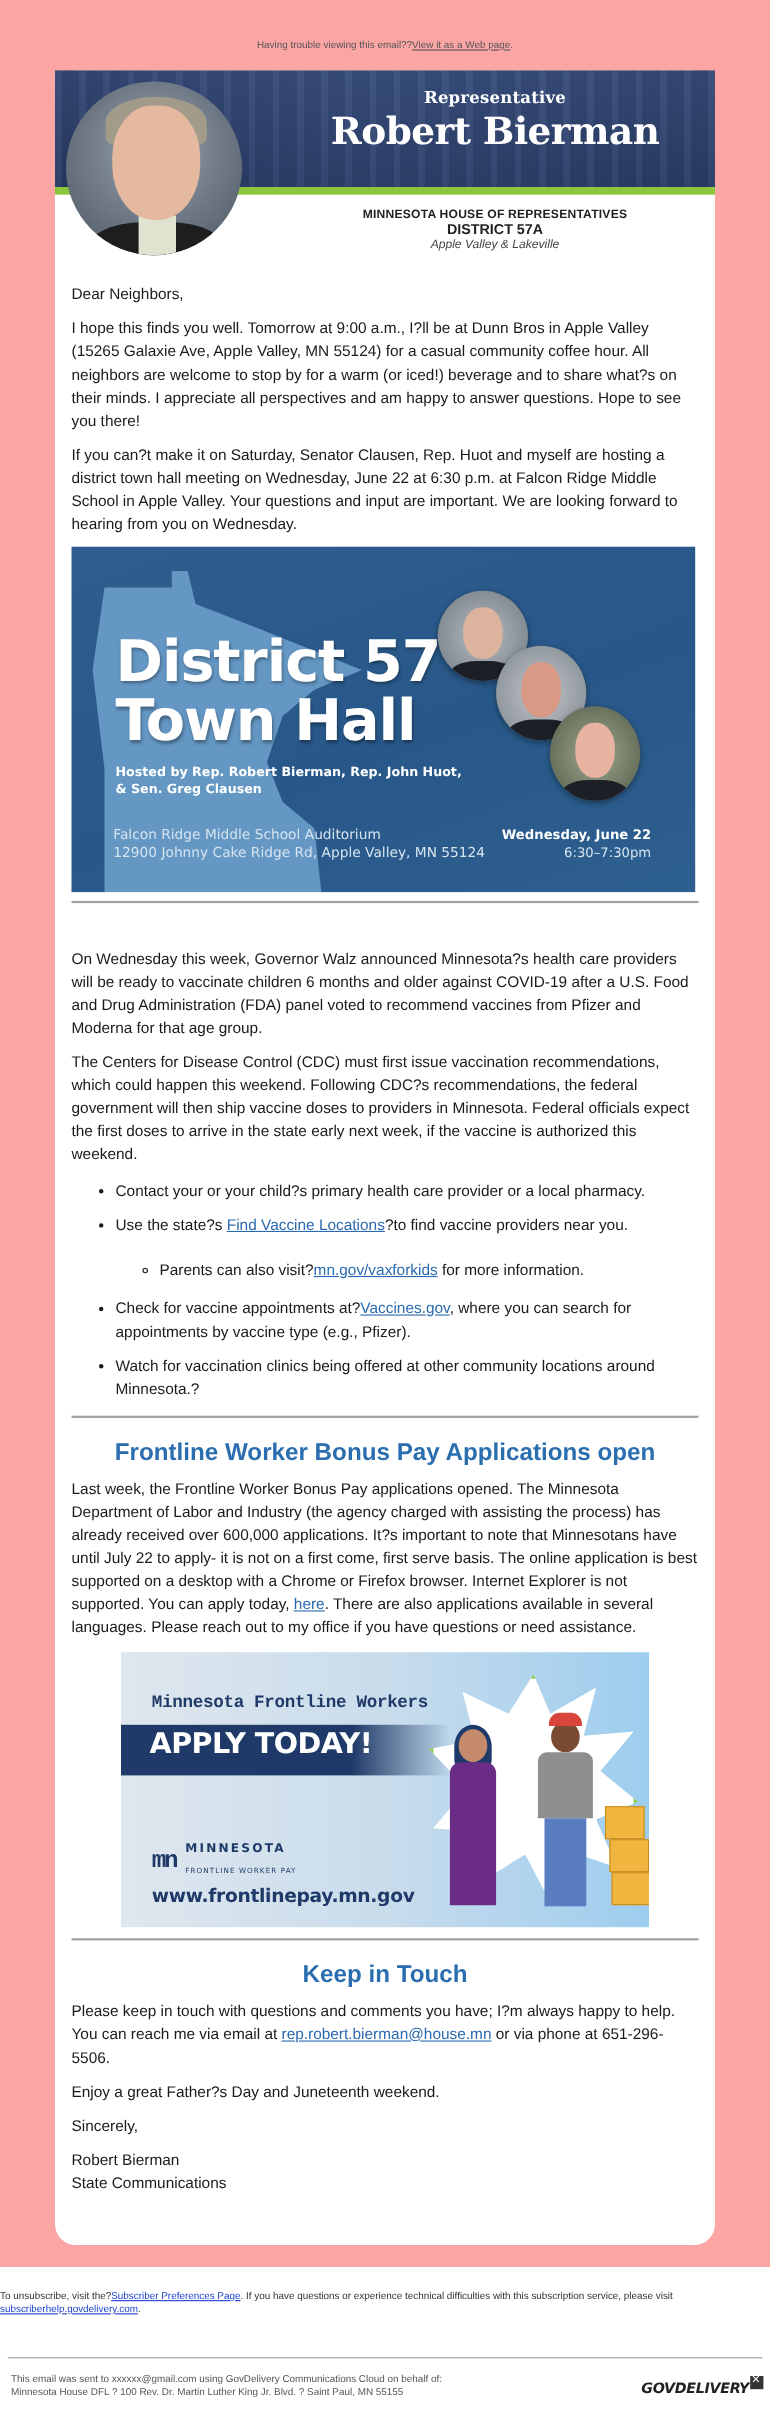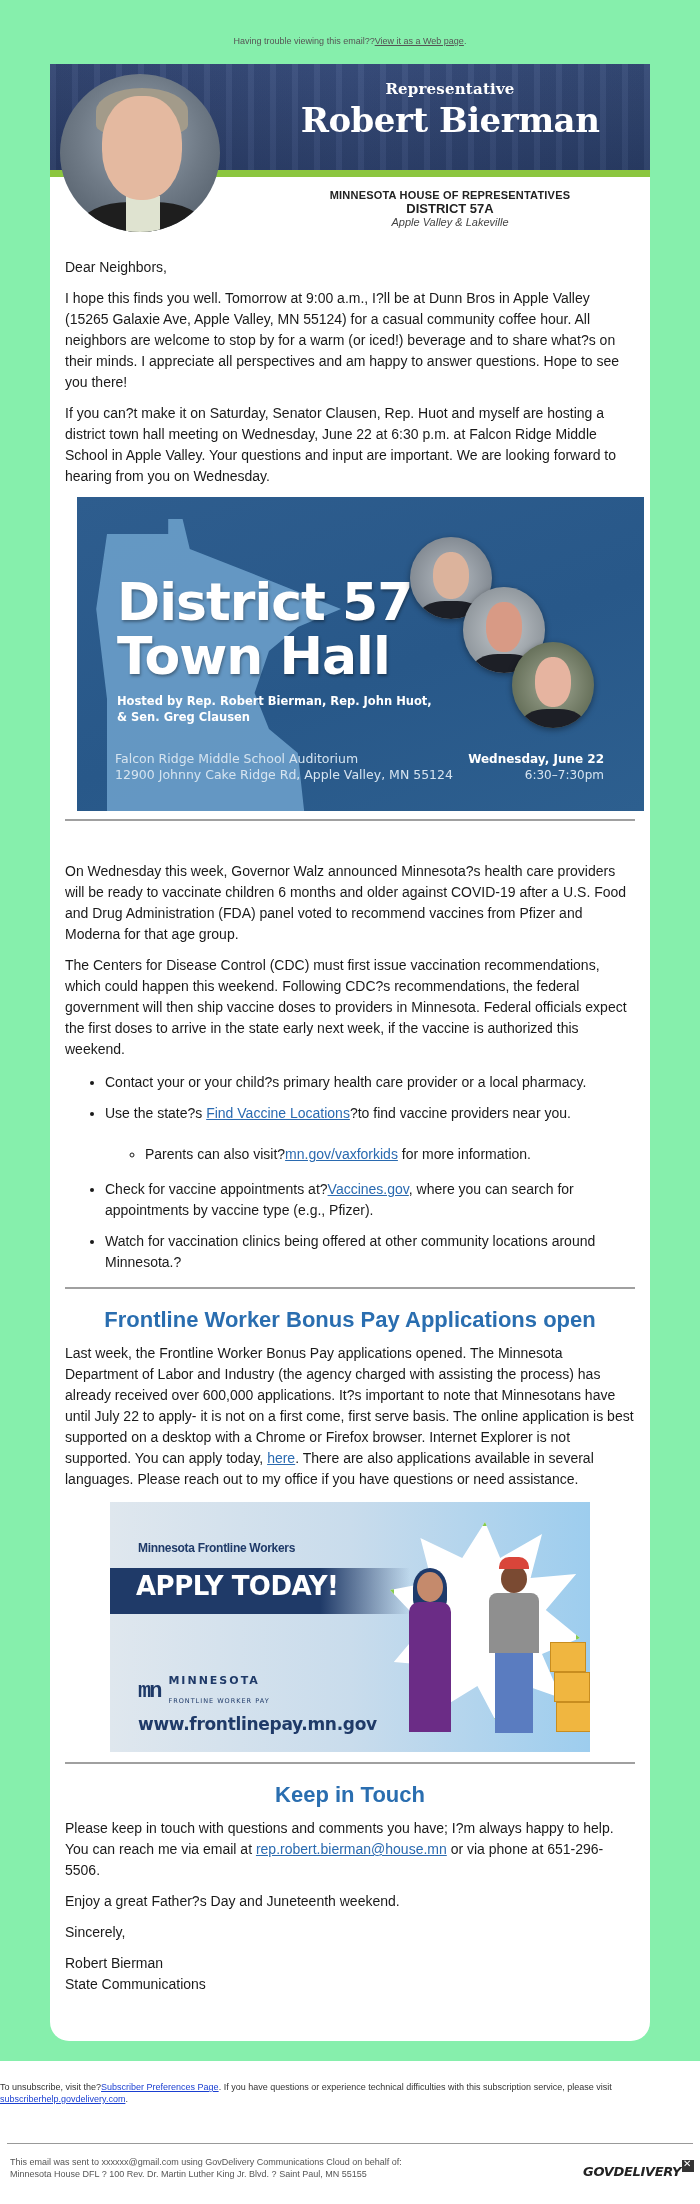--- a/index.html
+++ b/index.html
@@ -1,20 +1,20 @@
 <!DOCTYPE html>
 <html><head>
 <meta charset="utf-8">
 <style>
   * { box-sizing: border-box; margin: 0; padding: 0; }
   html, body { width: 700px; background: #ffffff; }
   body { font-family: "Liberation Sans", sans-serif; color: #1a1a1a; }
   a { color: #2a6ab0; text-decoration: underline; }
 
-  .outer { background: #86efac; width: 700px; padding-top: 36px; padding-bottom: 20px; }
+  .outer { background: #fca5a5; width: 700px; padding-top: 36px; padding-bottom: 20px; }
   .preheader { text-align: center; font-size: 9px; color: #555; height: 28px; }
   .preheader a { color: #555; }
 
   .container { width: 600px; margin: 0 auto; background: #ffffff; position: relative; padding-bottom: 36px; border-radius: 19px; }
 
   .banner { position: relative; height: 106px; background: linear-gradient(90deg, #2d416f 0%, #33497a 50%, #2e4472 100%); overflow: hidden; }
   .banner::before { content: ""; position: absolute; inset: 0;
     background:
       repeating-linear-gradient(90deg, rgba(255,255,255,0.04) 0 6px, rgba(0,0,0,0.05) 6px 22px),
       linear-gradient(180deg, rgba(255,255,255,0.03), rgba(0,0,0,0.12)); }
@@ -31,21 +31,21 @@
   .photo .shirt { position: absolute; left: 66px; top: 122px; width: 34px; height: 40px; background: #dfe3d0; }
 
   .house-block { padding: 12px 0 0 200px; text-align: center; height: 62px; }
   .house-title { font-size: 11px; font-weight: bold; color: #222; letter-spacing: 0.2px; }
   .house-district { font-size: 13px; font-weight: bold; color: #222; }
   .house-area { font-size: 11px; font-style: italic; color: #444; }
 
   .body { padding: 18px 15px 0 15px; font-size: 14px; line-height: 21px; }
   .body p { margin-bottom: 10px; }
 
-  .townhall { width: 567px; height: 314px; margin: 0 0 0 12px; position: relative; overflow: hidden;
+  .townhall { width: 567px; height: 314px; margin: 0 0 0 0; position: relative; overflow: hidden;
     background: linear-gradient(160deg, #2e5d8e 0%, #285889 55%, #2d5f8f 100%); }
   .mn-shape { position: absolute; left: 12px; top: 22px; width: 360px; height: 300px; background: #6fa2cc; opacity: 0.85;
     clip-path: polygon(5% 5%, 22% 5%, 22% 0%, 26% 0%, 28% 10%, 45% 18%, 70% 30%, 58% 36%, 50% 44%, 46% 58%, 50% 70%, 58% 78%, 60% 100%, 5% 100%, 5% 60%, 2% 30%); }
   .th-title { position: absolute; left: 40px; top: 78px; color: #fff; font-weight: bold; font-size: 52px; line-height: 54px; text-shadow: 1px 2px 3px rgba(0,0,0,0.35); font-family: "DejaVu Sans", sans-serif; letter-spacing: -1px; }
   .th-hosted { position: absolute; left: 40px; top: 196px; color: #fff; font-weight: bold; font-size: 11.5px; line-height: 16px; font-family: "DejaVu Sans", sans-serif; }
   .th-venue { position: absolute; left: 38px; top: 254px; color: #d6e4f0; font-size: 12.5px; line-height: 16px; font-family: "DejaVu Sans", sans-serif; }
   .th-date { position: absolute; right: 40px; top: 254px; color: #fff; font-size: 12px; line-height: 16px; text-align: right; font-family: "DejaVu Sans", sans-serif; }
   .th-date b { display: block; }
   .th-date span { color: #d6e4f0; }
   .circ { position: absolute; border-radius: 50%; overflow: hidden; box-shadow: 0 2px 6px rgba(0,0,0,0.4); }
@@ -61,21 +61,21 @@
   .divider { border: 0; border-top: 2px solid #a0a0a0; margin: 0; }
 
   .body ul { list-style: disc; padding-left: 40px; margin: 12px 0 14px 0; }
   .body ul li { margin-bottom: 10px; }
   .body ul ul { list-style: circle; padding-left: 40px; margin: 20px 0 14px 0; }
 
   .section-heading { text-align: center; color: #2a6eb0; font-size: 22px; font-weight: bold; margin: 18px 0 10px 0; line-height: 26px; }
 
   .frontline { width: 480px; height: 250px; margin: 12px auto 10px auto; position: relative; overflow: hidden;
     background: linear-gradient(90deg, #dfe7ee 0%, #c9dcec 50%, #9dcdee 100%); }
-  .fl-heading { position: absolute; left: 28px; top: 36px; color: #1f3a68; font-size: 12px; font-weight: bold; font-family: Liberation Sans, sans-serif; letter-spacing: -0.3px; }
+  .fl-heading { position: absolute; left: 28px; top: 36px; color: #1f3a68; font-size: 16px; font-weight: bold; font-family: Liberation Mono, monospace; letter-spacing: -0.3px; }
   .fl-bar { position: absolute; left: 0; top: 66px; width: 300px; height: 46px; background: linear-gradient(90deg, #1f3a68 0%, #1f3a68 70%, rgba(31,58,104,0) 100%); }
   .fl-apply { position: absolute; left: 26px; top: 74px; color: #fff; font-size: 26px; font-weight: bold; font-family: "DejaVu Sans", sans-serif; letter-spacing: -0.5px; }
   .fl-burst { position: absolute; left: 280px; top: 20px; width: 190px; height: 200px; background: #ffffff; border: 4px solid #86cc4c;
     clip-path: polygon(50% 0%, 58% 18%, 80% 6%, 74% 28%, 98% 26%, 82% 44%, 100% 58%, 80% 66%, 90% 88%, 66% 80%, 56% 100%, 46% 82%, 22% 96%, 26% 72%, 2% 70%, 18% 52%, 0% 34%, 22% 30%, 16% 8%, 38% 18%); }
   .fl-nurse { position: absolute; left: 295px; top: 70px; width: 50px; height: 170px; }
   .fl-nurse .head { position: absolute; left: 12px; top: 0; width: 26px; height: 30px; border-radius: 50%; background: #c58a6c; }
   .fl-nurse .hair { position: absolute; left: 8px; top: -4px; width: 34px; height: 40px; border-radius: 50% 50% 20% 20%; background: #1e3a6b; }
   .fl-nurse .body2 { position: absolute; left: 4px; top: 30px; width: 42px; height: 130px; background: #6b2c86; border-radius: 10px 10px 0 0; }
   .fl-worker { position: absolute; left: 375px; top: 55px; width: 60px; height: 180px; }
   .fl-worker .cap { position: absolute; left: 14px; top: 0; width: 30px; height: 12px; background: #d9453a; border-radius: 10px 10px 0 0; }

